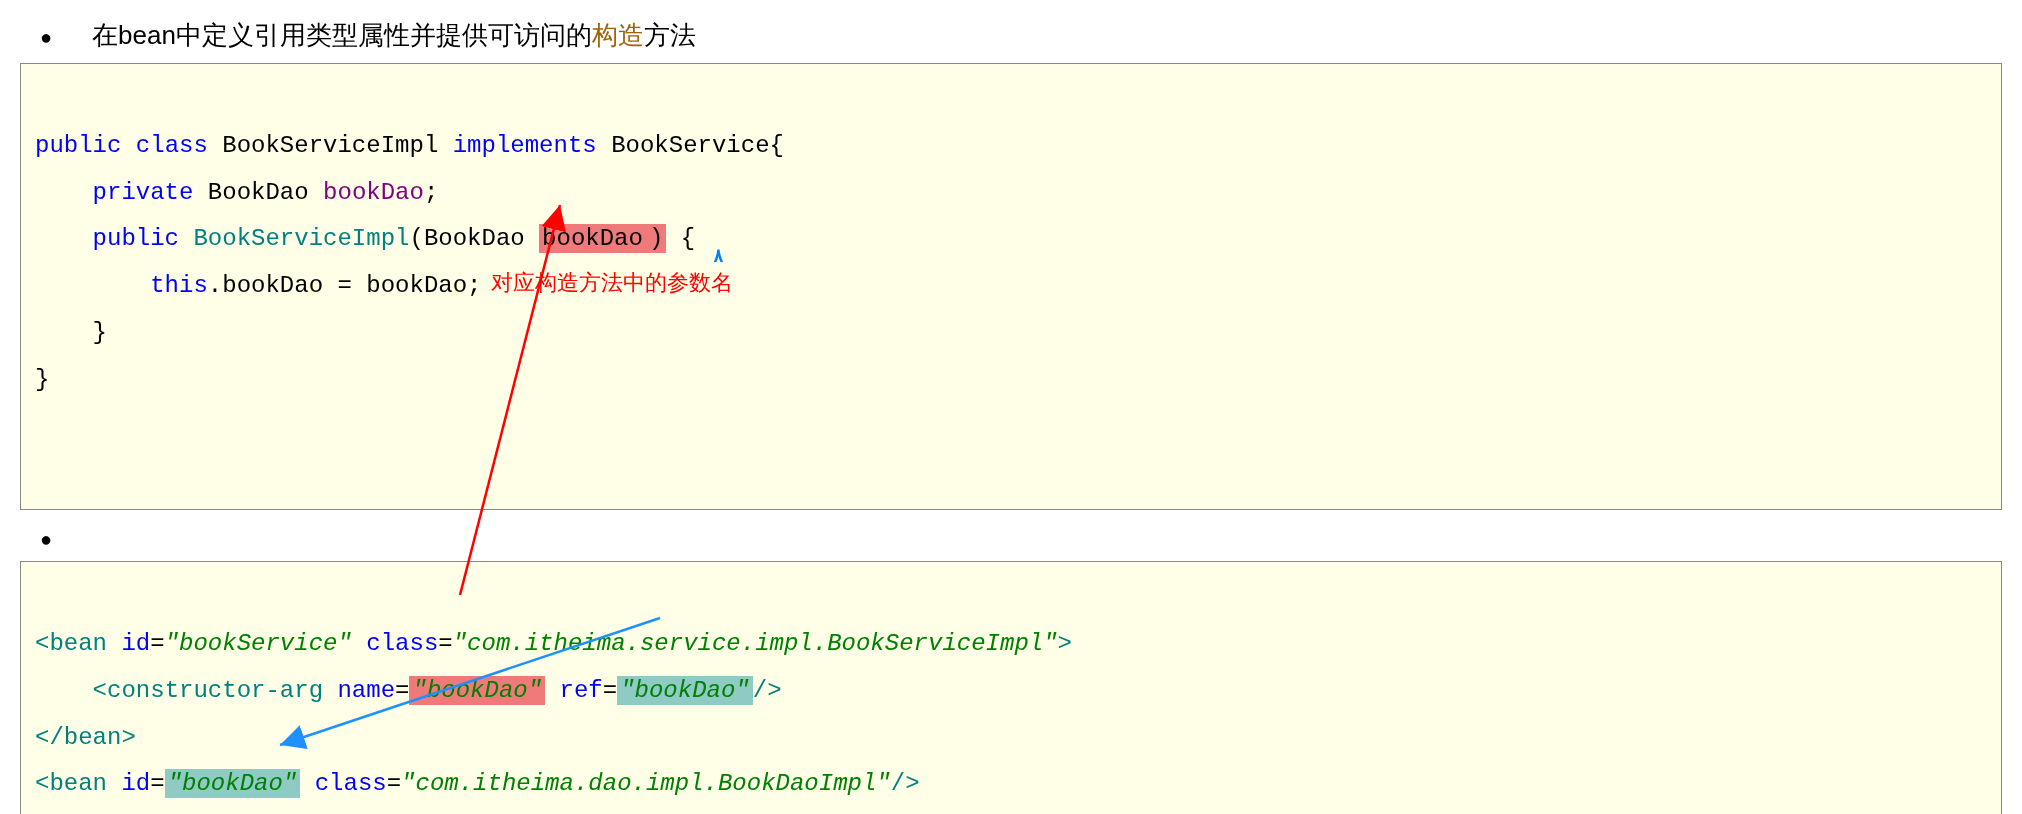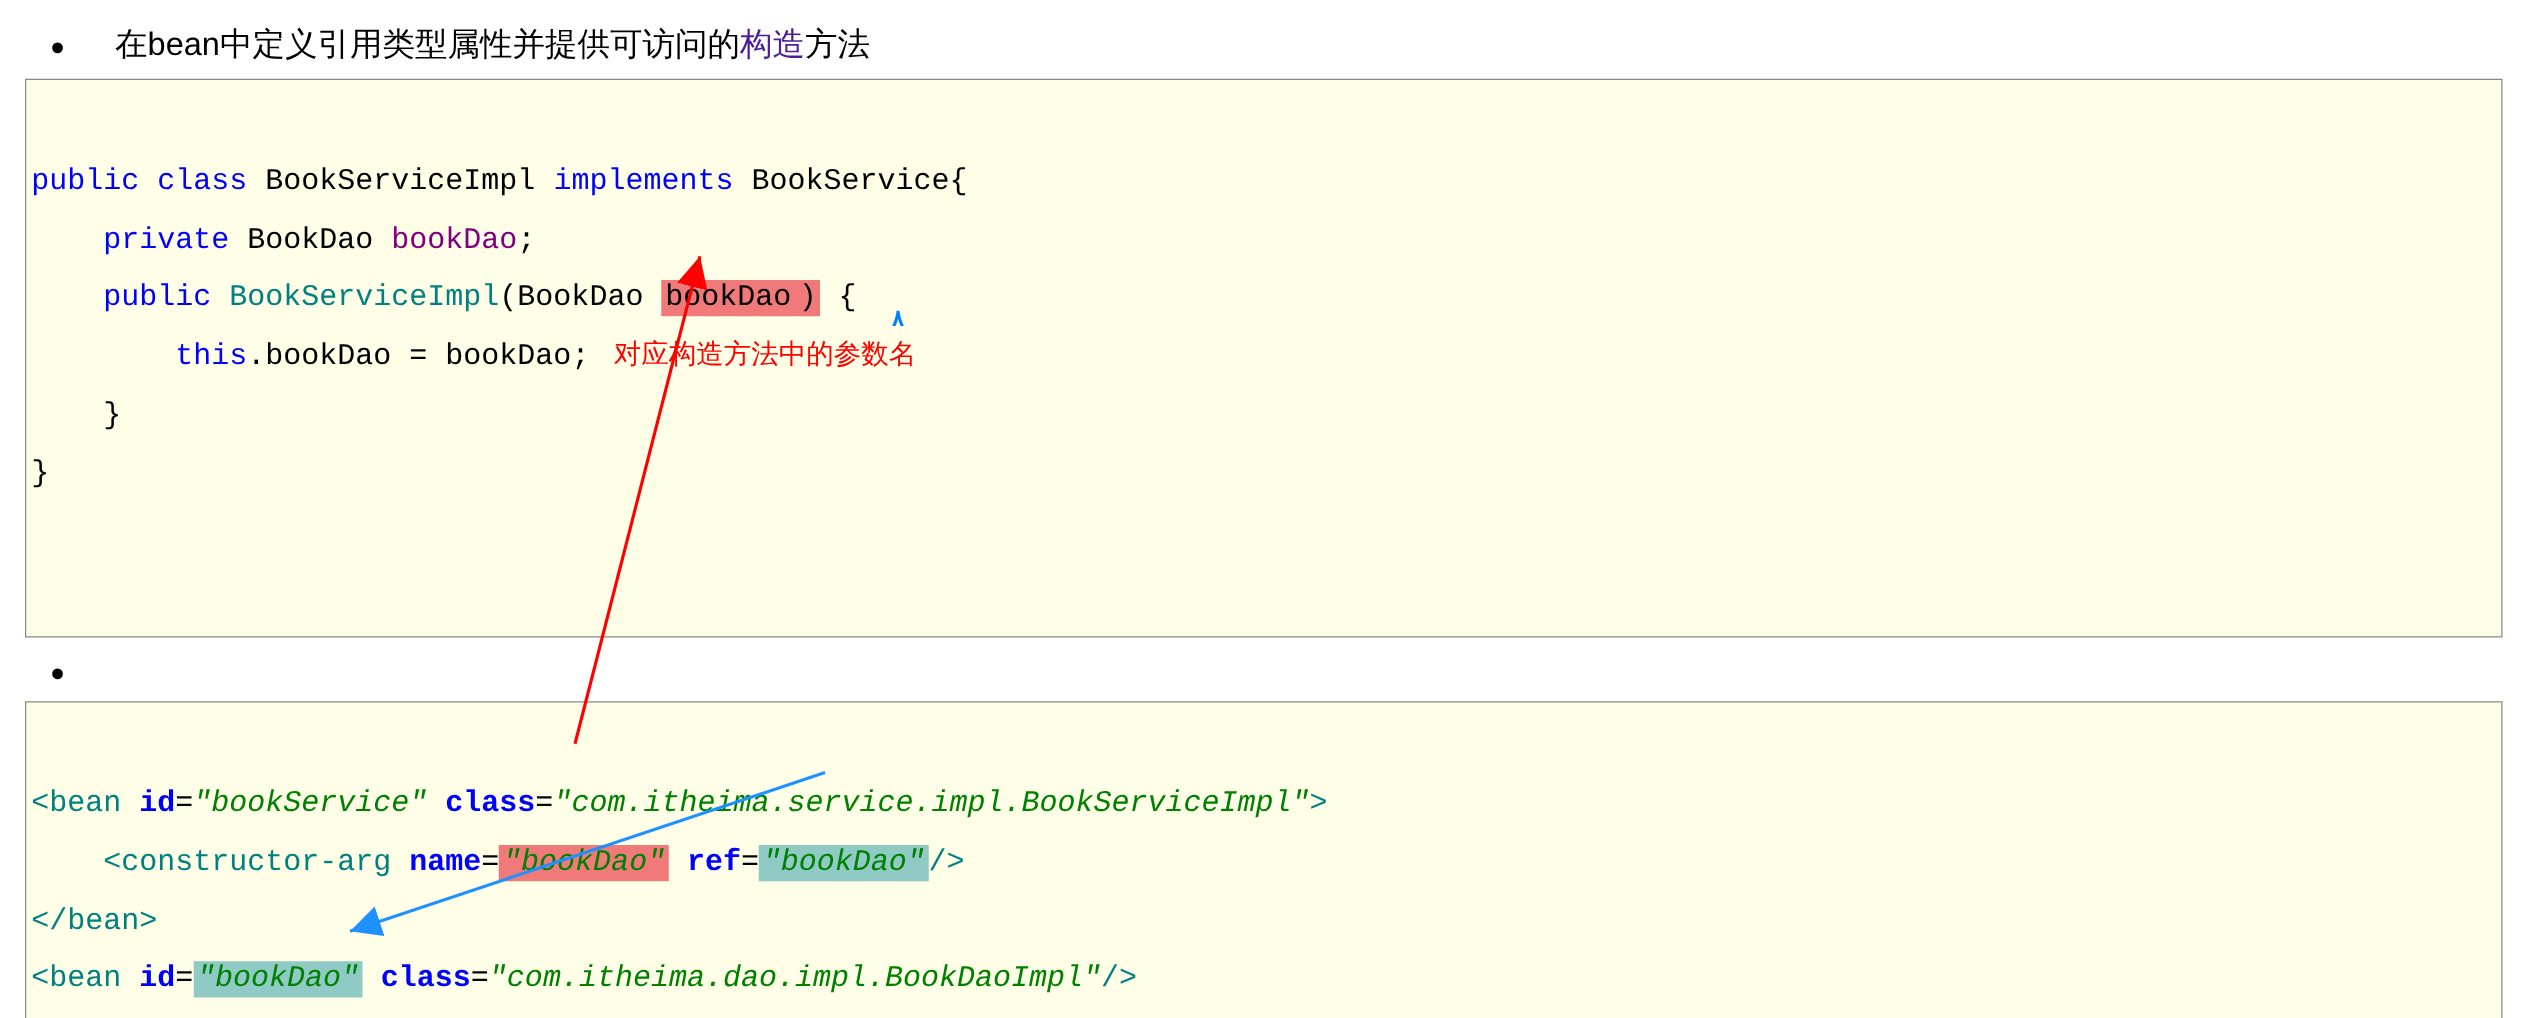--- a/index.html
+++ b/index.html
@@ -24,44 +24,44 @@
       font-size: 20px;
       margin-right: 40px;
       margin-left: 20px;
       color: #000;
     }
     .heading-text {
       font-size: 26px;
       color: #000;
     }
     .heading-text .red {
-      color: #4c1d95;
+      color: #a16207;
     }
     .heading-text .bold-red {
       color: #8b0000;
       font-weight: bold;
     }
     .code-block {
       border: 1px solid #888;
       background: #feffe6;
-      padding: 12px 4px;
+      padding: 12px 14px;
       margin: 8px 0 18px 0;
       font-family: "Consolas", "Courier New", monospace;
       font-size: 24px;
       line-height: 1.95;
       white-space: pre;
       position: relative;
       overflow: visible;
     }
     .kw-blue { color: #0000ff; }
     .kw-teal { color: #008080; }
     .purple { color: #800080; }
     .str-green { color: #008000; }
     .tag-teal { color: #008080; }
-    .attr-blue { color: #0000ff; font-weight: bold; }
+    .attr-blue { color: #0000ff; }
     .blk { color: #000; }
     .hl-red {
       background: #f07a7a;
       padding: 1px 3px;
     }
     .hl-teal {
       background: #8fcac4;
       padding: 1px 3px;
     }
     .annotation {

